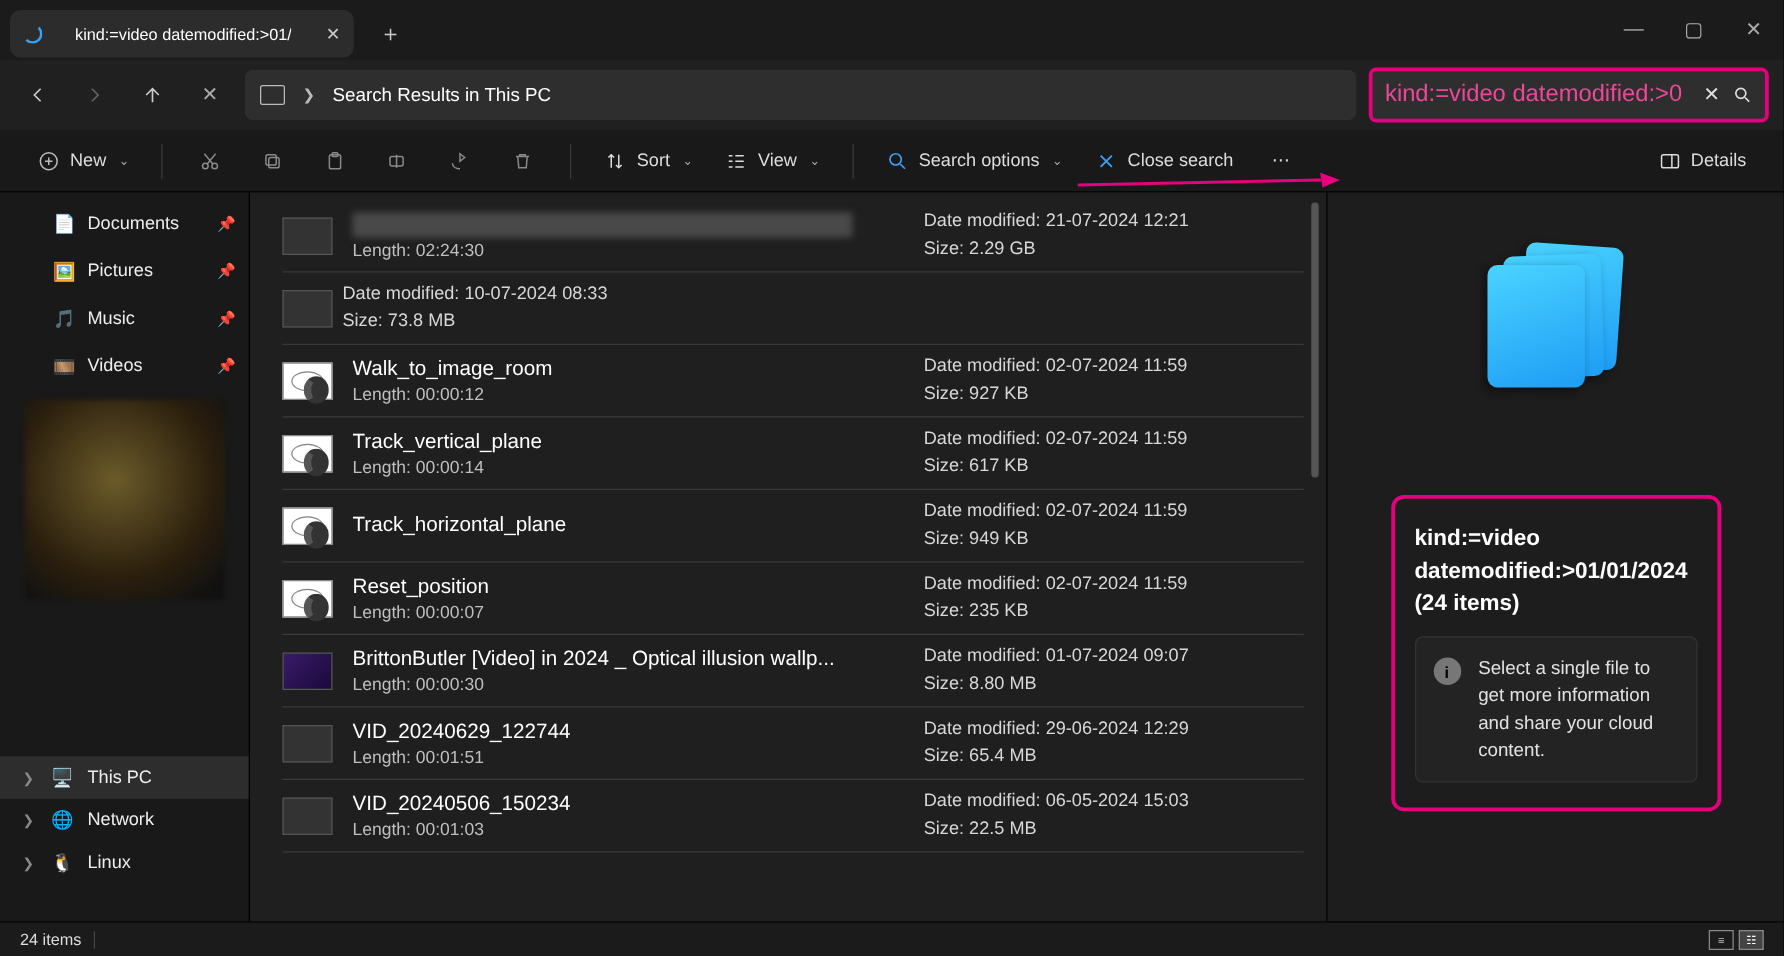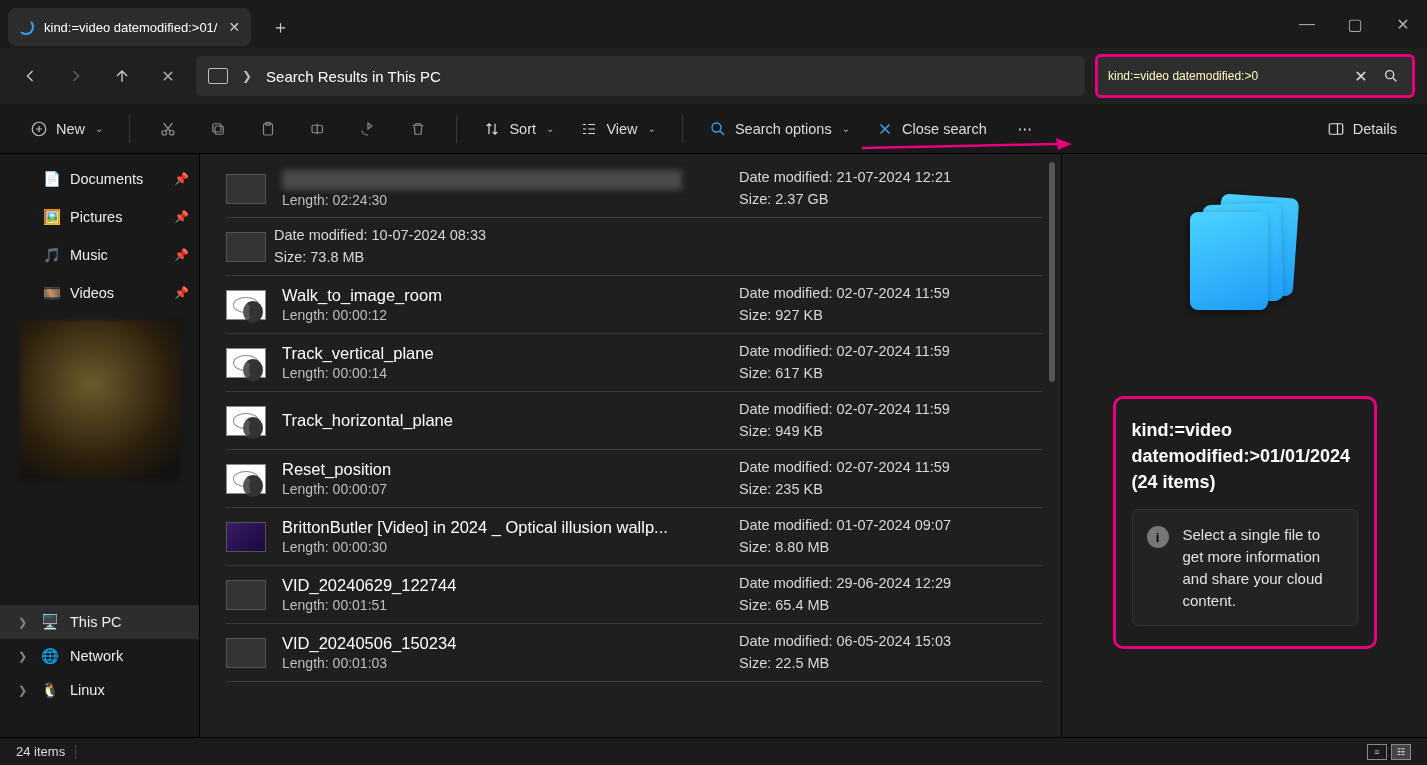--- a/index.html
+++ b/index.html
@@ -1,35 +1,35 @@
 <!DOCTYPE html>
 <html><head>
 <meta charset="utf-8">
 <style>
 * { margin: 0; padding: 0; box-sizing: border-box; font-family: "Segoe UI", -apple-system, sans-serif; }
 html, body { width: 1427px; height: 765px; background: #000; color: #fff; overflow: hidden; }
 
 
 .titlebar { height: 48px; background: #1b1b1b; display: flex; align-items: center; }
-.tab { display: flex; align-items: center; height: 38px; background: #2c2c2c; border-radius: 8px; padding: 0 10px; margin-left: 8px; margin-top: 6px; gap: 10px; max-width: 280px; }
+.tab { display: flex; align-items: center; height: 38px; background: #2c2c2c; border-radius: 8px; padding: 0 10px; margin-left: 8px; margin-top: 6px; gap: 26px; max-width: 280px; }
 .tab .spinner { width: 16px; height: 16px; border: 2px solid #3aa0f2; border-top-color: transparent; border-left-color: transparent; border-radius: 50%; }
 .tab .label { font-size: 13px; white-space: nowrap; overflow: hidden; text-overflow: ellipsis; max-width: 200px; }
 .tab .close { width: 14px; height: 14px; display: flex; align-items: center; justify-content: center; font-size: 14px; color: #ccc; }
 .newtab { width: 38px; height: 38px; display: flex; align-items: center; justify-content: center; color: #ccc; font-size: 18px; margin-left: 10px; margin-top: 6px; }
 .win-controls { margin-left: auto; display: flex; }
 .win-controls div { width: 48px; height: 48px; display:flex; align-items:center; justify-content:center; color:#aaa; }
 
 
 .navrow { height: 56px; background: #202020; display: flex; align-items: center; padding: 0 12px; gap: 10px; }
 .nav-btn { width: 36px; height: 36px; display: flex; align-items: center; justify-content: center; color: #aaa; }
 .addr { flex: 1; background: #2e2e2e; border-radius: 6px; height: 40px; display: flex; align-items: center; padding: 0 12px; color: #fff; font-size: 15px; gap: 14px; }
 .addr-icon { width: 20px; height: 16px; border: 1.5px solid #bbb; border-radius: 2px; }
 .chev { color: #bbb; font-size: 12px; }
 .searchbox { width: 320px; height: 44px; background: #2e2e2e; border: 3px solid #e6007e; border-radius: 6px; display: flex; align-items: center; padding: 0 10px; gap: 8px; }
-.searchbox input { flex: 1; background: transparent; border: none; outline: none; color: #fef9c3; font-size: 12px; }
+.searchbox input { flex: 1; background: transparent; border: none; outline: none; color: #ec4899; font-size: 19px; }
 .sb-btn { width: 22px; height: 22px; display: flex; align-items: center; justify-content: center; color: #ddd; }
 
 
 .toolbar { height: 50px; background: #191919; border-bottom: 1px solid #000; display: flex; align-items: center; padding: 0 22px; gap: 10px; color: #ddd; font-size: 14.5px; }
 .tb-btn { display: flex; align-items: center; gap: 8px; padding: 0 8px; height: 36px; color: #ddd; }
 .tb-btn.iconly { width: 40px; justify-content: center; color: #8a8a8a; }
 .tb-btn svg { width: 18px; height: 18px; }
 .tb-sep { width: 1px; height: 28px; background: #3a3a3a; margin: 0 8px; }
 .tb-btn .chev-sm { font-size: 10px; color: #aaa; margin-left: 2px; }
 .tb-right { margin-left: auto; display:flex; align-items:center; gap:8px;justify-content:flex-end; }
@@ -283,21 +283,21 @@
   <div class="filepane" id="file-list">
     <div class="scrollthumb"></div>
   <div class="row">
         <div class="thumb dark"></div>
         <div class="rtext">
           <div class="fname" style="background: rgb(74, 74, 74); width: 400px; height: 20px; filter: blur(3px);"></div>
           <div class="meta-l">Length: 02:24:30</div>
         </div>
         <div class="meta-r">
           <div>Date modified: 21-07-2024 12:21</div>
-          <div>Size: 2.37 GB</div>
+          <div>Size: 2.29 GB</div>
         </div>
       </div>
       <div class="row">
         <div class="thumb dark"></div>
         <div class="meta-r">
           <div>Date modified: 10-07-2024 08:33</div>
           <div>Size: 73.8 MB</div>
         </div>
       </div>
       <div class="row">

